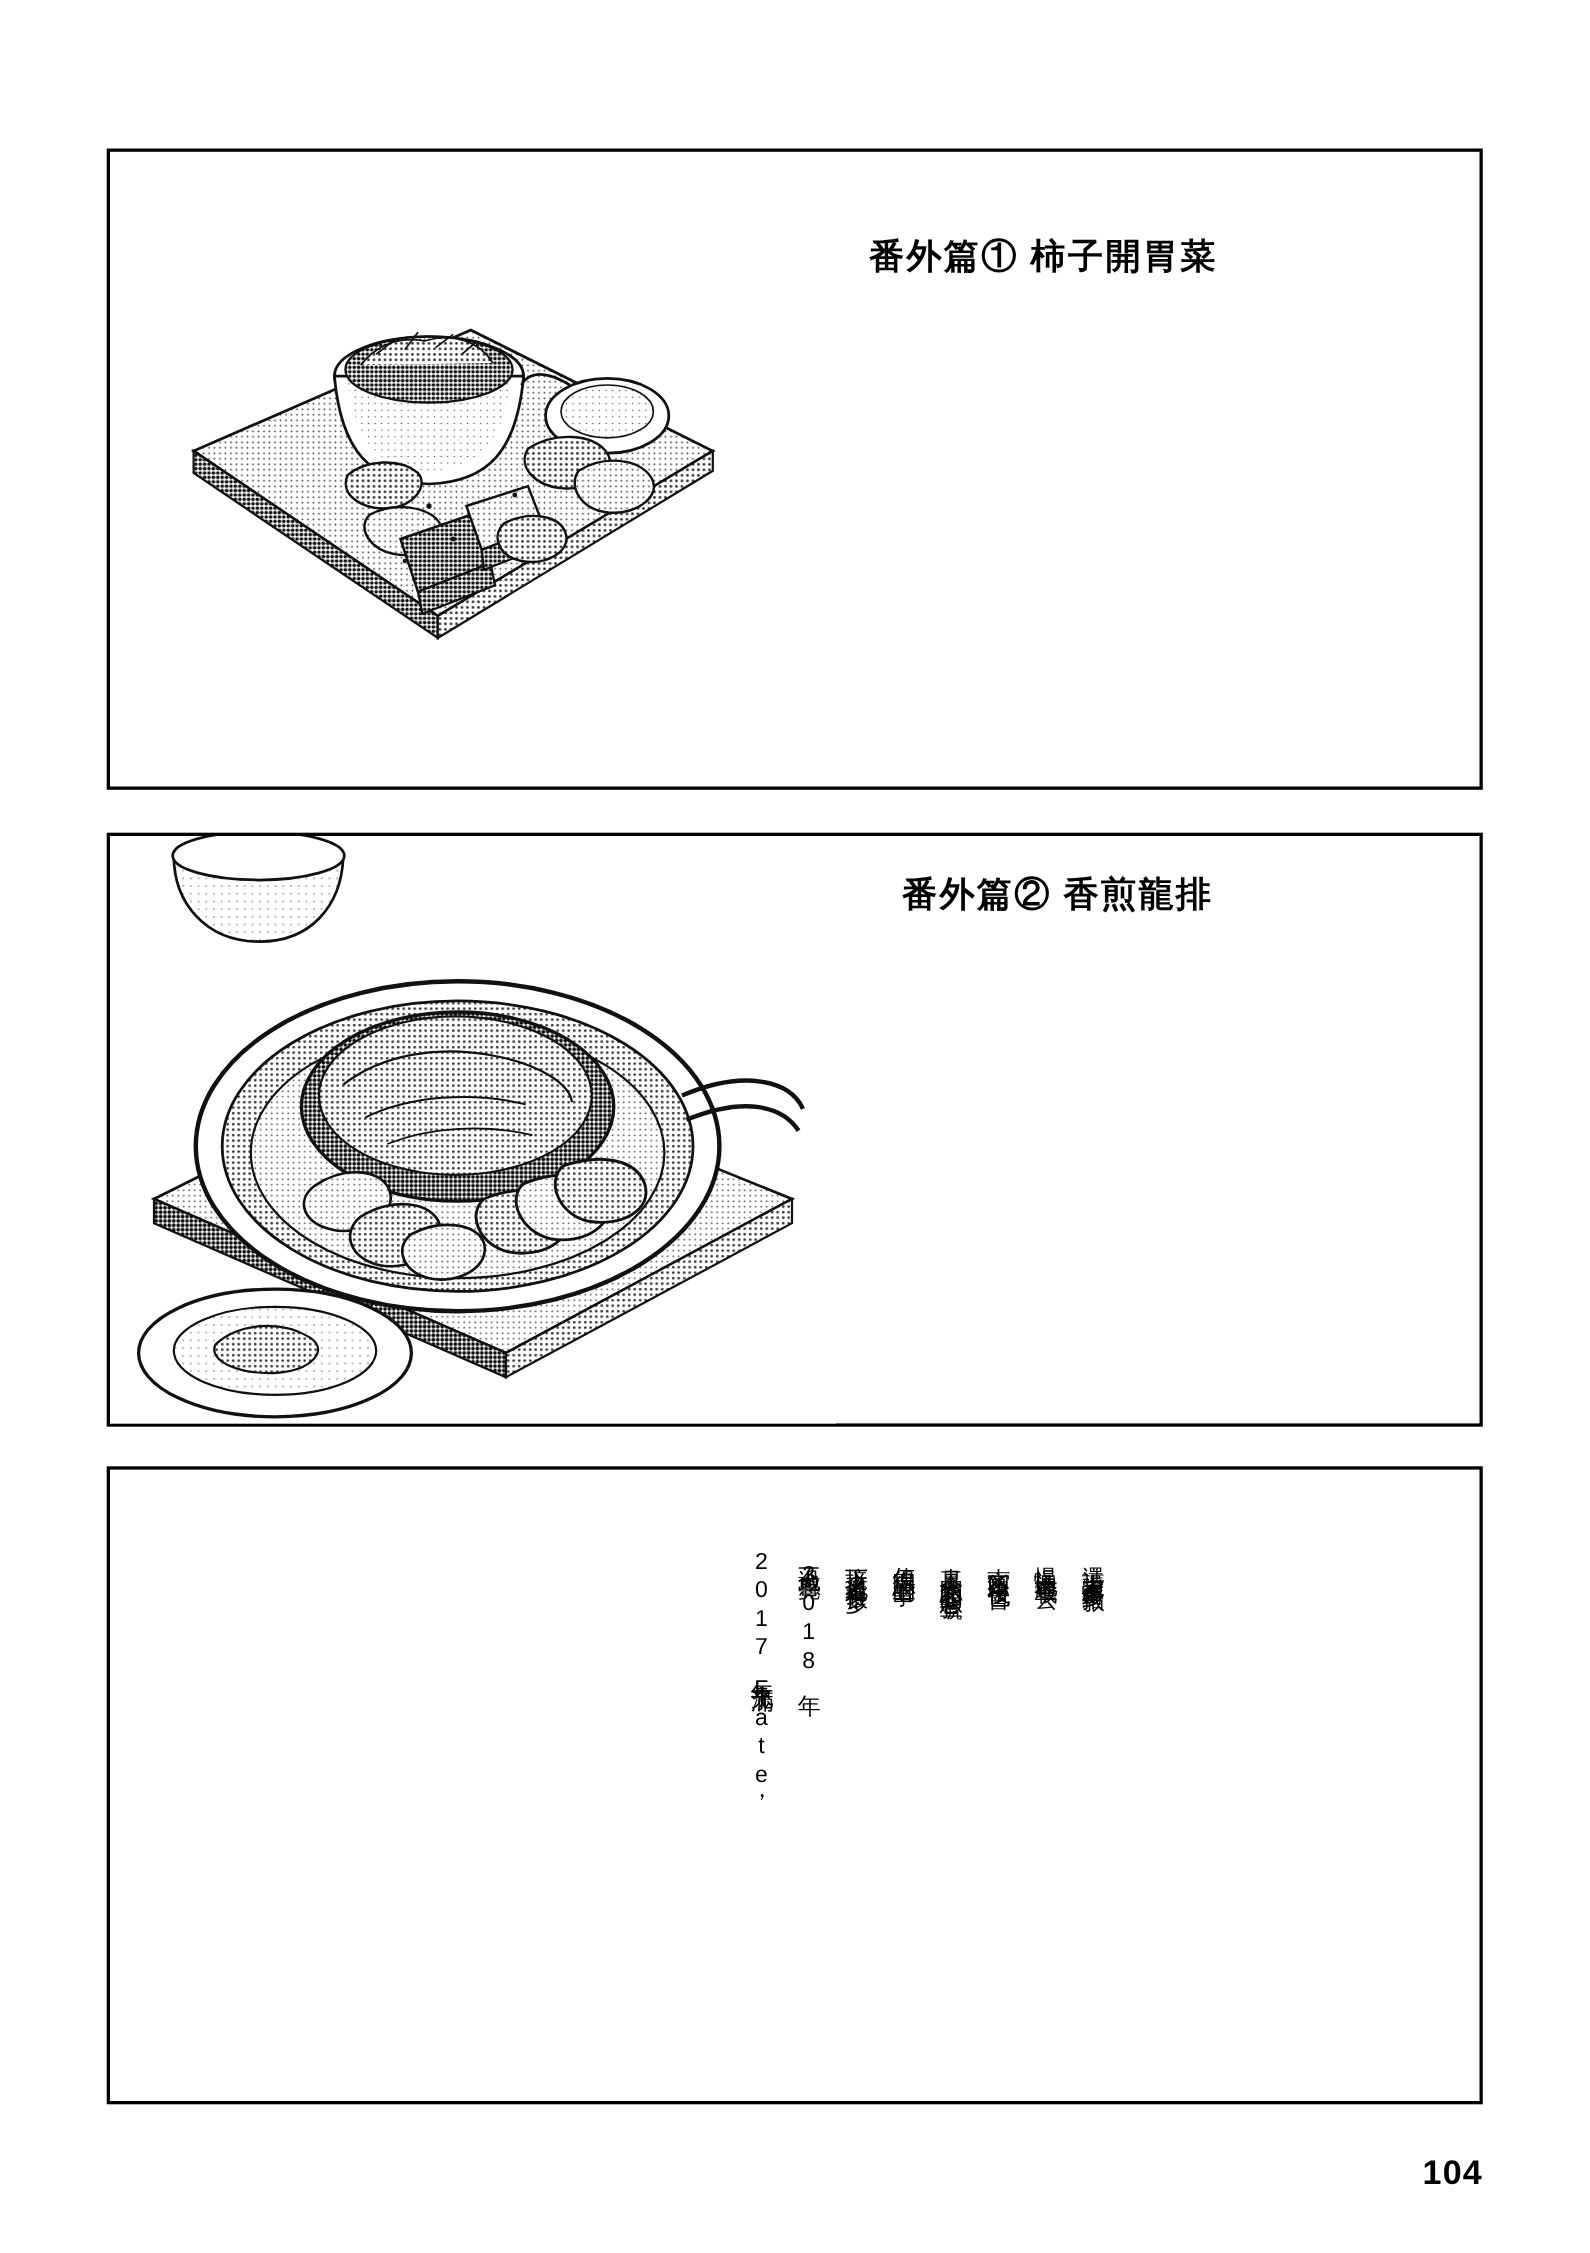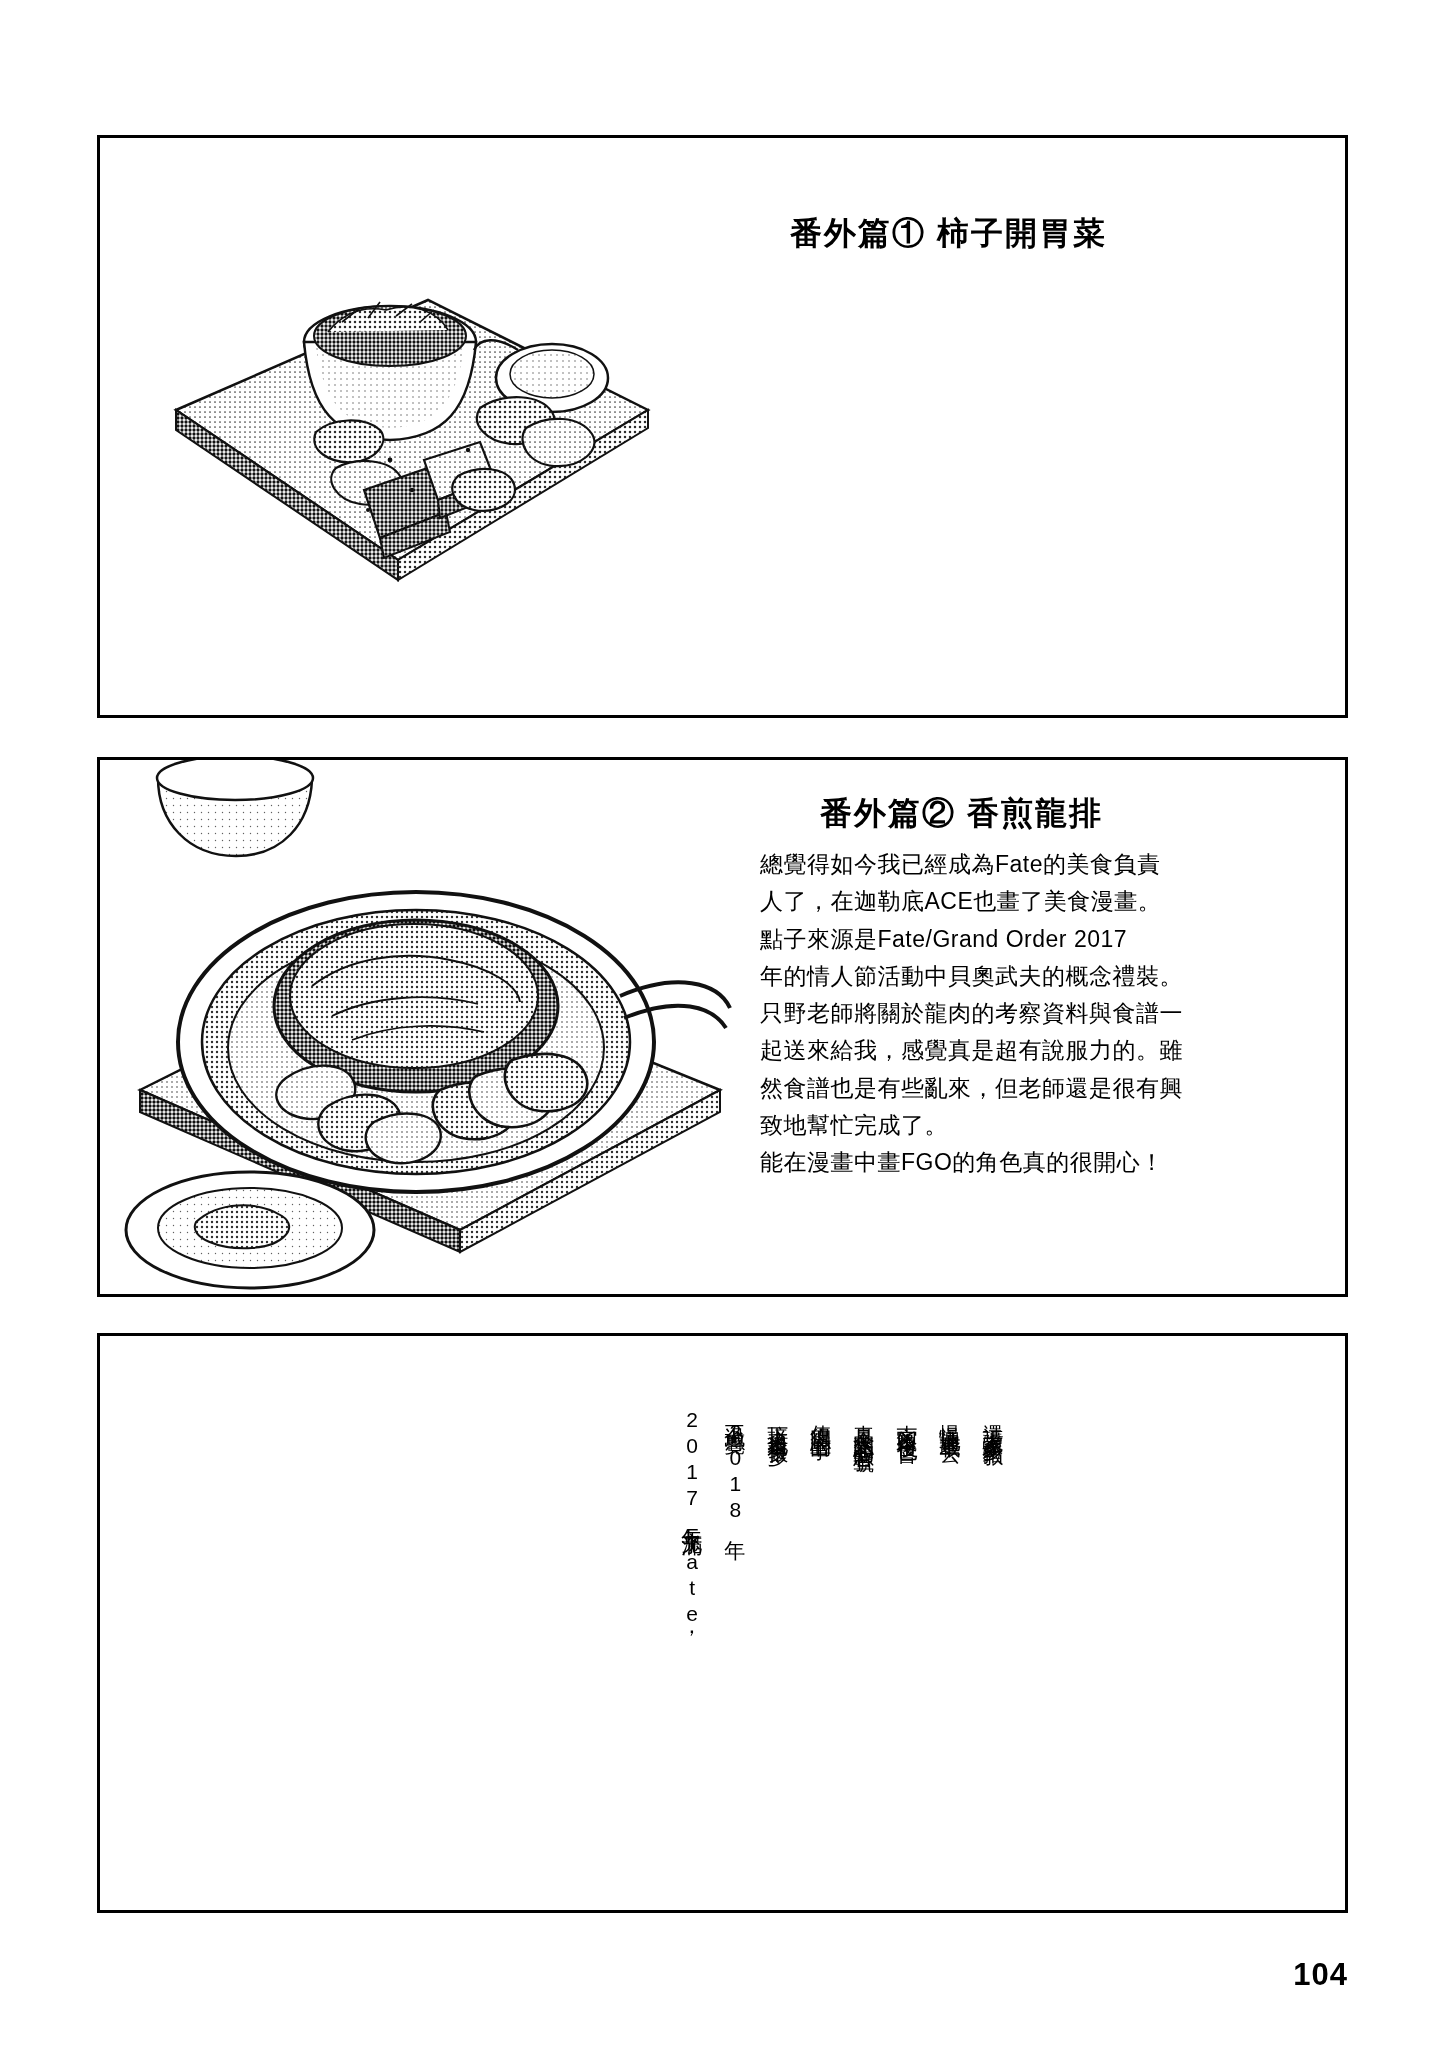--- a/index.html
+++ b/index.html
@@ -217,29 +217,20 @@
         <path d="M412,300 C446,288 478,294 486,316 C494,340 464,356 434,350 C408,344 396,314 412,300 Z" fill="url(#p2ht1)" stroke="#111" stroke-width="2.6"></path>
 
         <ellipse cx="150" cy="470" rx="124" ry="58" fill="#ffffff" stroke="#111" stroke-width="3"></ellipse>
         <ellipse cx="150" cy="468" rx="92" ry="40" fill="url(#p2ht4)" stroke="#111" stroke-width="2"></ellipse>
         <path d="M96,462 C118,442 156,440 182,456 C200,468 182,486 152,488 C120,490 88,478 96,462 Z" fill="url(#p2ht1)" stroke="#111" stroke-width="2"></path>
       </svg>
     </div>
 
     <div class="headline" style="position:absolute; left:720px; top:32px; font-size:32px;">番外篇② 香煎龍排</div>
 
-    <div class="bodytext" style="position:absolute; left:660px; top:86px; width:580px; font-size:23px;">總覺得如今我已經成為Fate的美食負責
-人了，在迦勒底ACE也畫了美食漫畫。
-點子來源是Fate/Grand Order 2017
-年的情人節活動中貝奧武夫的概念禮裝。
-只野老師將關於龍肉的考察資料與食譜一
-起送來給我，感覺真是超有說服力的。雖
-然食譜也是有些亂來，但老師還是很有興
-致地幫忙完成了。
-能在漫畫中畫FGO的角色真的很開心！</div>
   </div>
 
   <div class="panel" id="panel3">
     <div style="position:absolute; right:330px; top:72px; height:400px; display:flex; flex-direction:row;">
       <div class="vtext">2017年充滿了Fate，</div>
       <div class="vtext">不過感覺2018年</div>
       <div class="vtext">接下來也還有很多</div>
       <div class="vtext">值得開心的事，</div>
       <div class="vtext">真是令人開心的想宣號。</div>
       <div class="vtext">南宮飯今後也會</div>

